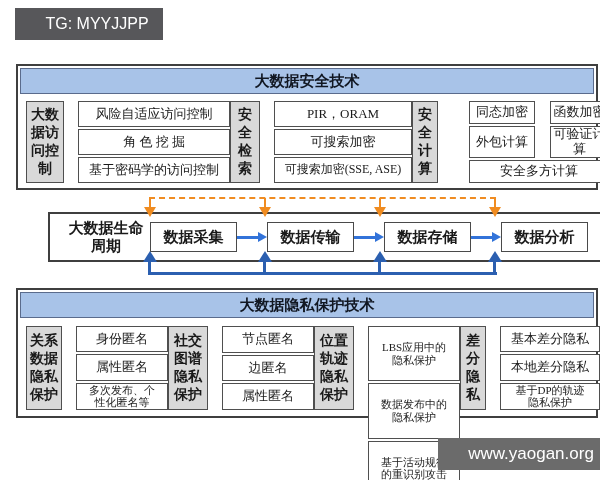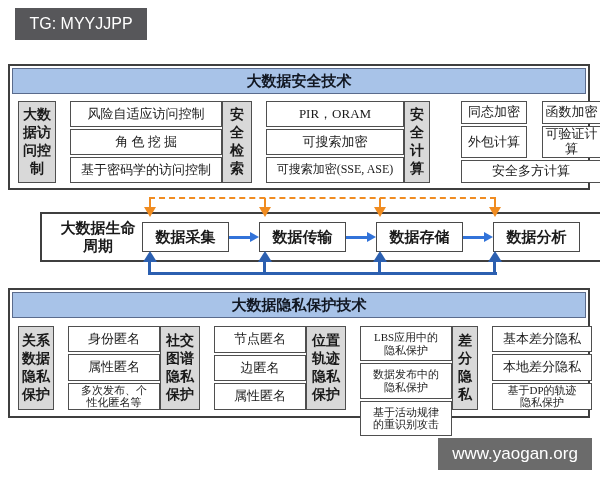--- a/index.html
+++ b/index.html
@@ -1,38 +1,38 @@
 <!DOCTYPE html>
 <html><head>
 <meta charset="utf-8">
 <style>
   html,body{margin:0;padding:0;background:#fff;}
   .canvas{position:relative;width:600px;height:480px;background:#ffffff;overflow:hidden;
           font-family:"Liberation Sans",sans-serif;color:#1a1a1a;}
   .badge{position:absolute;color:#fff;display:flex;align-items:center;justify-content:center;
-         font-family:"Liberation Sans",sans-serif;}
+         font-family:"Liberation Sans",sans-serif;padding-left:16px;}
   .badge.tg{left:15px;top:8px;width:132px;height:32px;background:#57575a;font-size:16px;}
   .badge.site{left:438px;top:438px;width:154px;height:32px;background:#6b6b6b;font-size:17px;}
-  .panel{position:absolute;left:8px;width:582px;border:2px solid #3f3f3f;background:#fff;box-sizing:border-box;}
+  .panel{position:absolute;left:16px;width:582px;border:2px solid #3f3f3f;background:#fff;box-sizing:border-box;}
   .panel.top{top:64px;height:126px;}
   .panel.bottom{top:288px;height:130px;}
   .band{margin:2px;height:24px;background:#a8c3e8;border:1px solid #5a6b8c;display:flex;align-items:center;
         justify-content:center;font-weight:bold;font-size:15px;color:#111722;}
   .grouprow{display:flex;justify-content:space-between;box-sizing:border-box;padding:5px 8px 7px;height:94px;}
   .grouprow.b{height:98px;padding:6px 8px 8px;}
   .grp{display:flex;}
   .lbl{background:#d9d9d9;border:1.5px solid #4f4f4f;display:flex;align-items:center;justify-content:center;
        font-weight:bold;font-family:"Liberation Serif",serif;font-size:14px;box-sizing:border-box;line-height:1.3;}
   .lbl span{display:inline-block;word-break:break-all;text-align:center;}
   .w1{width:1em;} .w2{width:2em;} .w4{width:4em;}
   .items{display:flex;flex-direction:column;gap:2px;margin-left:14px;}
   .item{flex:1;border:1.5px solid #4f4f4f;display:flex;align-items:center;justify-content:center;
         font-family:"Liberation Serif",serif;font-size:13px;text-align:center;box-sizing:border-box;
         line-height:1.15;word-break:break-all;background:#fff;}
-  .f12{font-size:12px;} .sm{font-size:11px;} .px10{padding:0 10px;} .px8{padding:4px 8px;} .px9{padding:0 9px;}
+  .f12{font-size:12px;} .sm{font-size:11px;} .px10{padding:0 10px;} .px8{padding:14px 8px;} .px9{padding:0 9px;}
   .grid{display:flex;flex-direction:column;gap:2px;margin-left:3px;width:168px;}
   .grow{flex:1;display:flex;gap:15px;margin-left:28px;}
   .grow .item{flex:1;}
   .grow .c1{flex:0 0 66px;}
   .panel.life{top:212px;height:50px;display:flex;align-items:center;padding-left:12px;margin-left:32px;}
   .life-label{width:88px;text-align:center;font-weight:bold;font-size:15px;line-height:1.2;}
   .stage{width:85px;height:28px;border:1.5px solid #4a4a4a;background:#fff;display:flex;align-items:center;
          justify-content:center;font-weight:bold;font-size:15px;flex:0 0 auto;}
   .harrow{width:30px;display:flex;align-items:center;flex:0 0 auto;}
   .harrow .shaft{flex:1;height:3px;background:#3273d9;}

